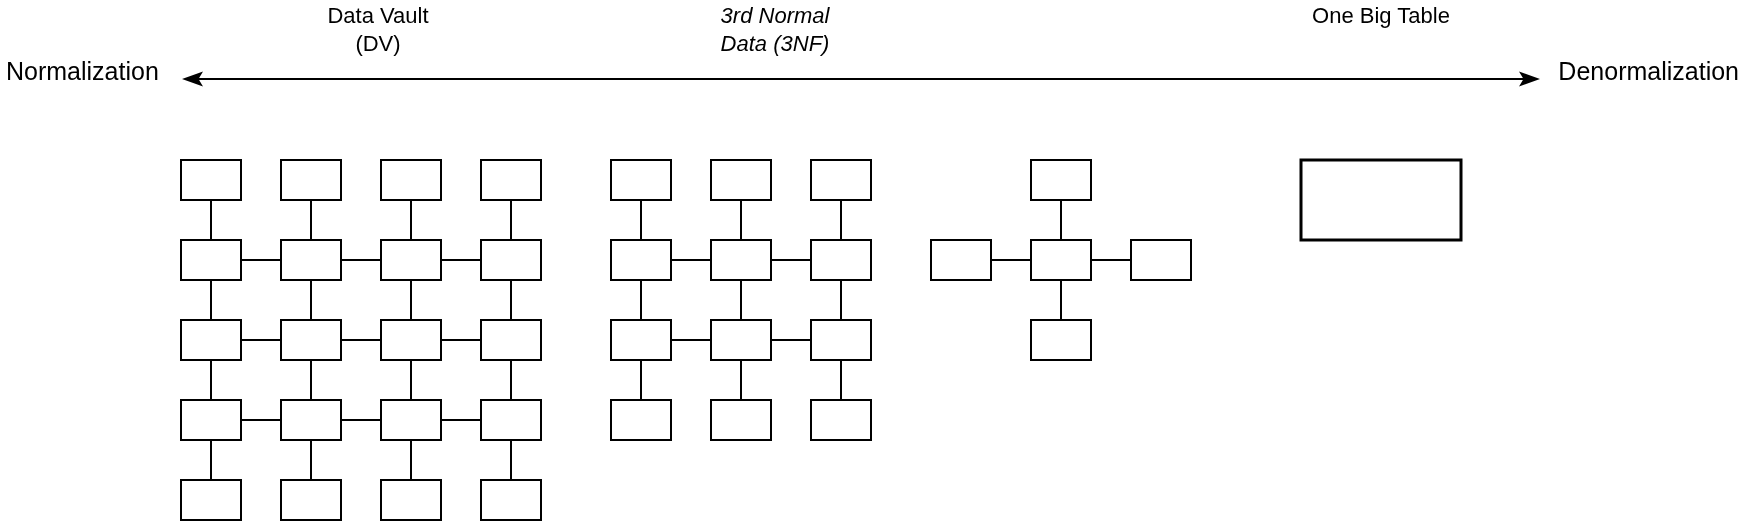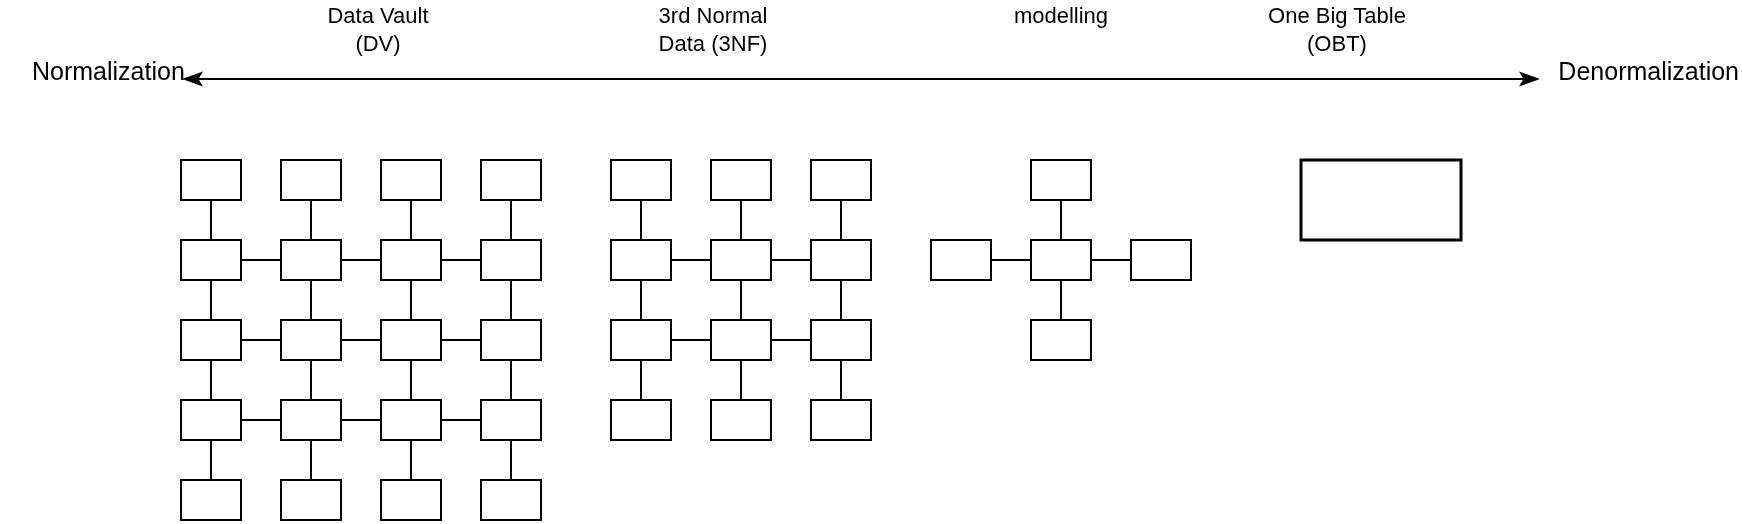--- a/index.html
+++ b/index.html
@@ -20,36 +20,36 @@
     left: 0;
     top: 0;
   }
   .endpoint-label {
     position: absolute;
     top: 57px;
     font-size: 25px;
     color: #000000;
     white-space: nowrap;
   }
-  .endpoint-label.left  { left: 6px; margin-left: 26px; }
+  .endpoint-label.left  { left: 6px; }
   .endpoint-label.right { right: 3px; text-align: center; }
   .method-title {
     position: absolute;
     top: 2px;
     width: 300px;
     text-align: center;
     font-size: 22px;
     line-height: 28px;
     color: #000000;
     white-space: nowrap;
   }
   .t0 { left: 228px;  }
-  .t1 { left: 563px;  }
+  .t1 { left: 625px; font-style: italic;  }
   .t2 { left: 911px;  }
-  .t3 { left: 1187px; }
+  .t3 { left: 1231px; }
 </style>
 </head>
 <body>
 
 <div class="canvas">
 
   <svg class="diagram-svg" width="1742" height="524" viewBox="0 0 1742 524">
       <g>
         <line x1="196" y1="79" x2="1526" y2="79" stroke="#000000" stroke-width="2"></line>
         <polygon points="182,79 203,71.5 198.5,79 203,86.5" fill="#000000"></polygon>
@@ -153,21 +153,19 @@
     <div>Data Vault</div>
     <div>(DV)</div>
   </div>
 
   <div class="method-title t1">
     <div>3rd Normal</div>
     <div>Data (3NF)</div>
   </div>
 
   <div class="method-title t2">
-    <div>modelling</div>
   </div>
 
   <div class="method-title t3">
     <div>One Big Table</div>
-    <div>(OBT)</div>
   </div>
 
 </div>
 
 </body></html>

